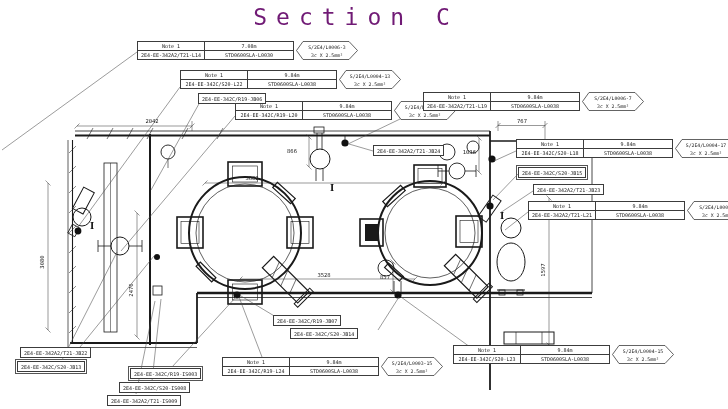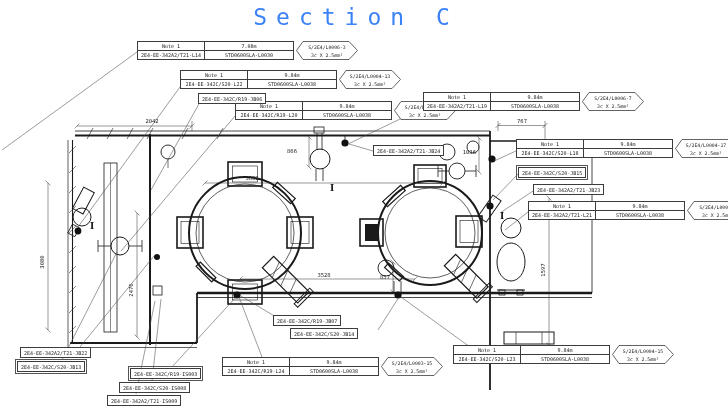--- a/index.html
+++ b/index.html
@@ -1,21 +1,21 @@
 <!DOCTYPE html>
 <html><head>
 <meta charset="utf-8">
 <style>
   html,body{margin:0;padding:0;background:#e8e8e8;}
   #app{position:relative;width:728px;height:409px;background:#fff;overflow:hidden;
        font-family:"DejaVu Sans Mono",monospace;}
   #app > svg.draw{position:absolute;left:0;top:0;z-index:1;}
   .title{position:absolute;left:0;right:16px;top:4px;text-align:center;z-index:2;
          font-family:"DejaVu Sans Mono",monospace;font-size:23px;letter-spacing:9px;
-         color:#3b82f6;font-weight:400;white-space:nowrap;}
+         color:#701a75;font-weight:400;white-space:nowrap;}
   .callout{position:absolute;display:flex;align-items:stretch;z-index:3;}
   table.ct{border-collapse:collapse;background:#fff;}
   table.ct td{border:0.8px solid #3c3c3c;font:5px/7px "DejaVu Sans Mono",monospace;
       color:#1c1c1c;text-align:center;padding:0 2px;height:8px;white-space:nowrap;overflow:hidden;}
   td.c1{min-width:62px;} td.c2{min-width:84px;}
   svg.hex{margin-left:2px;flex:none;}
   svg.hex text{font:4.8px "DejaVu Sans Mono",monospace;fill:#1c1c1c;text-anchor:middle;}
   .jbl{position:absolute;border:0.8px solid #3c3c3c;background:#fff;z-index:3;
        font:5px/6px "DejaVu Sans Mono",monospace;color:#1c1c1c;padding:1.5px 3px;white-space:nowrap;}
   .jbl.dbl{outline:1px solid #555;outline-offset:1px;}

